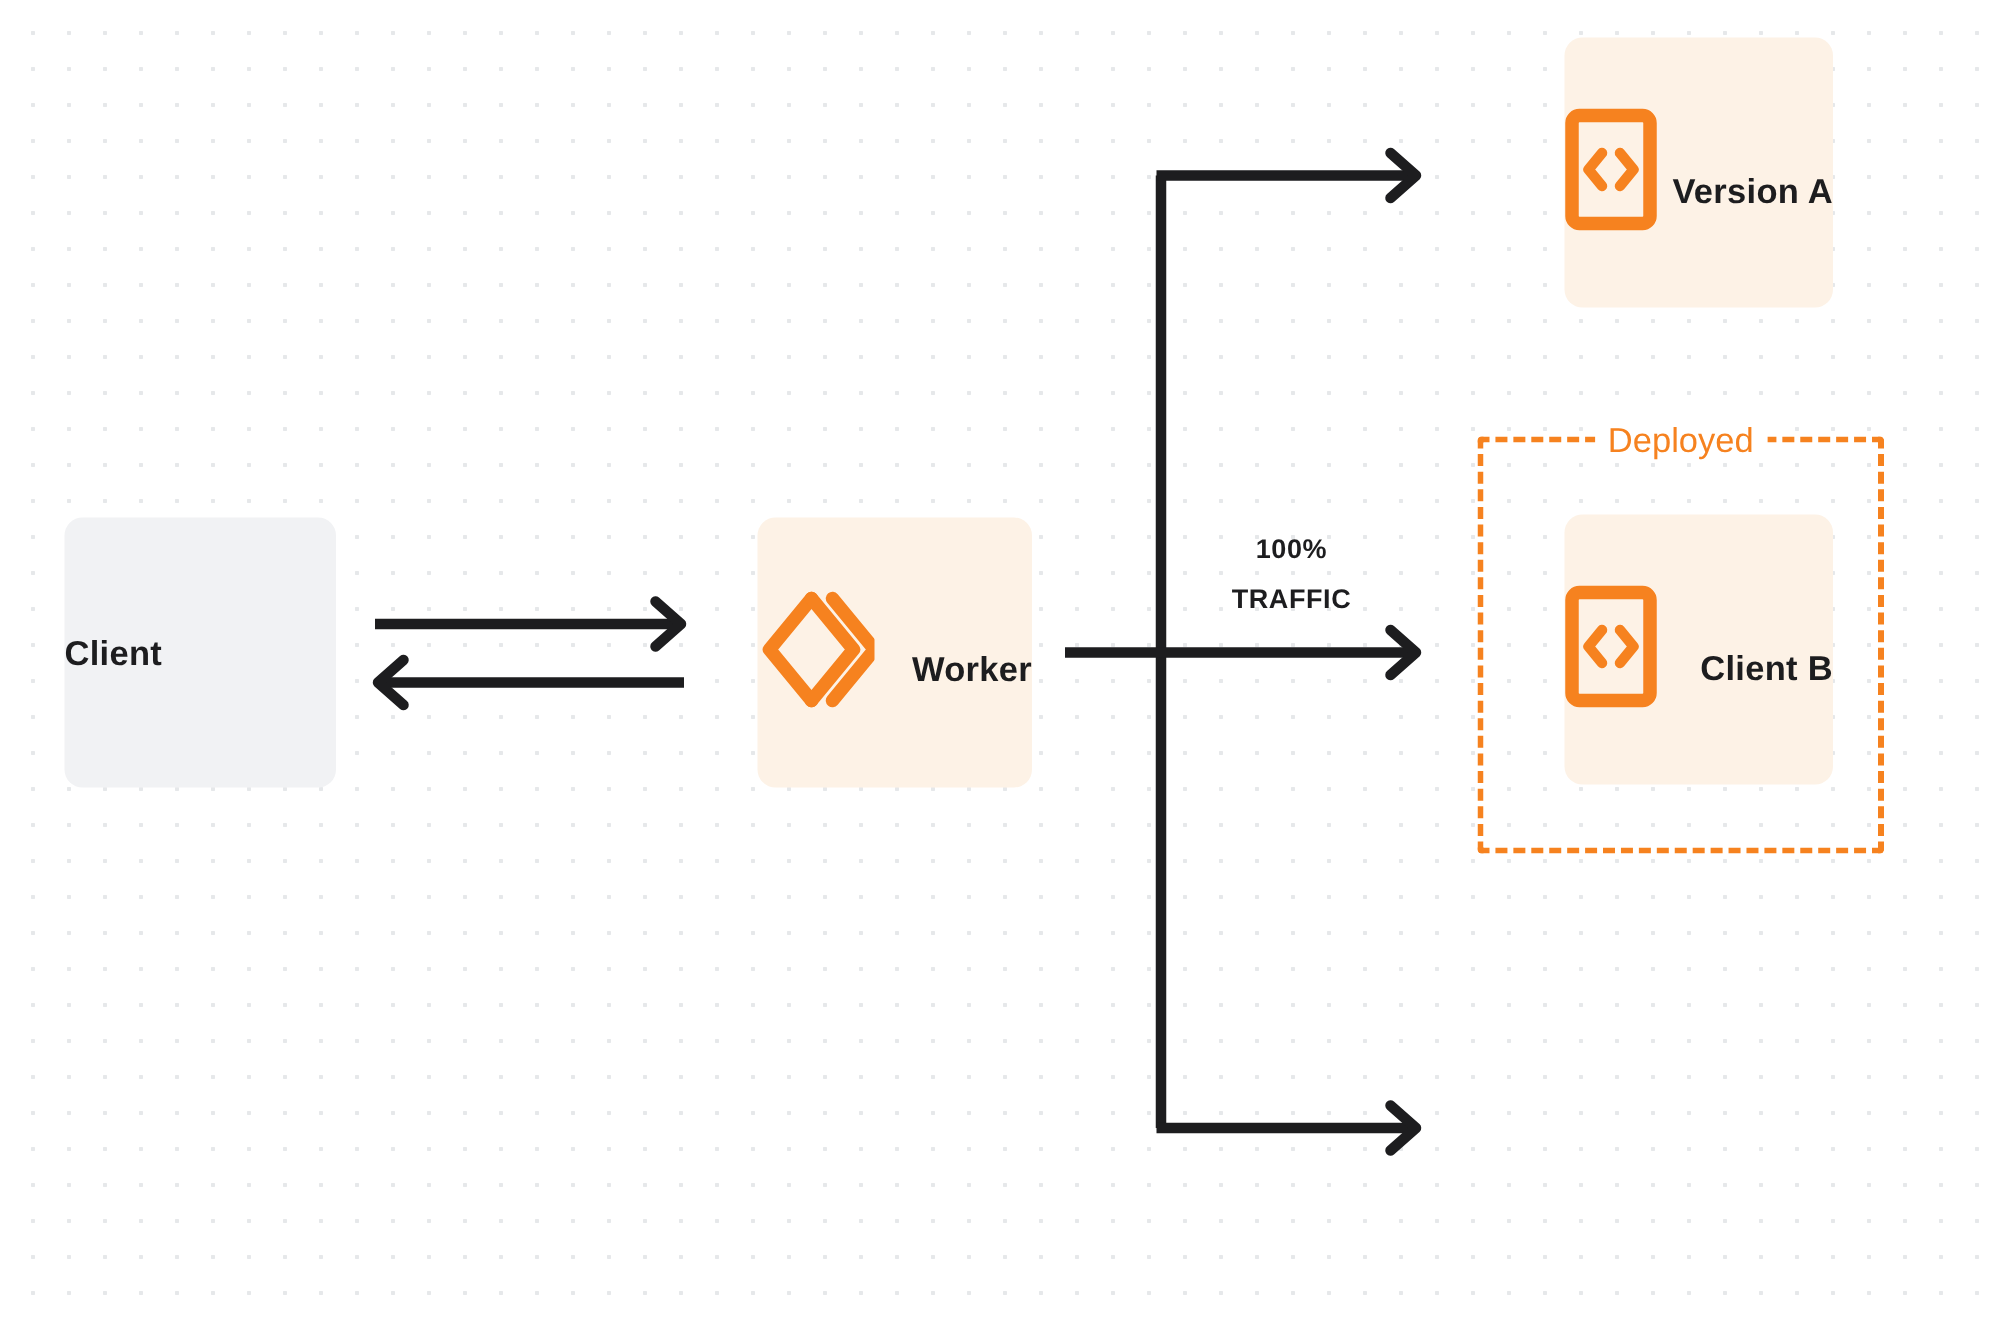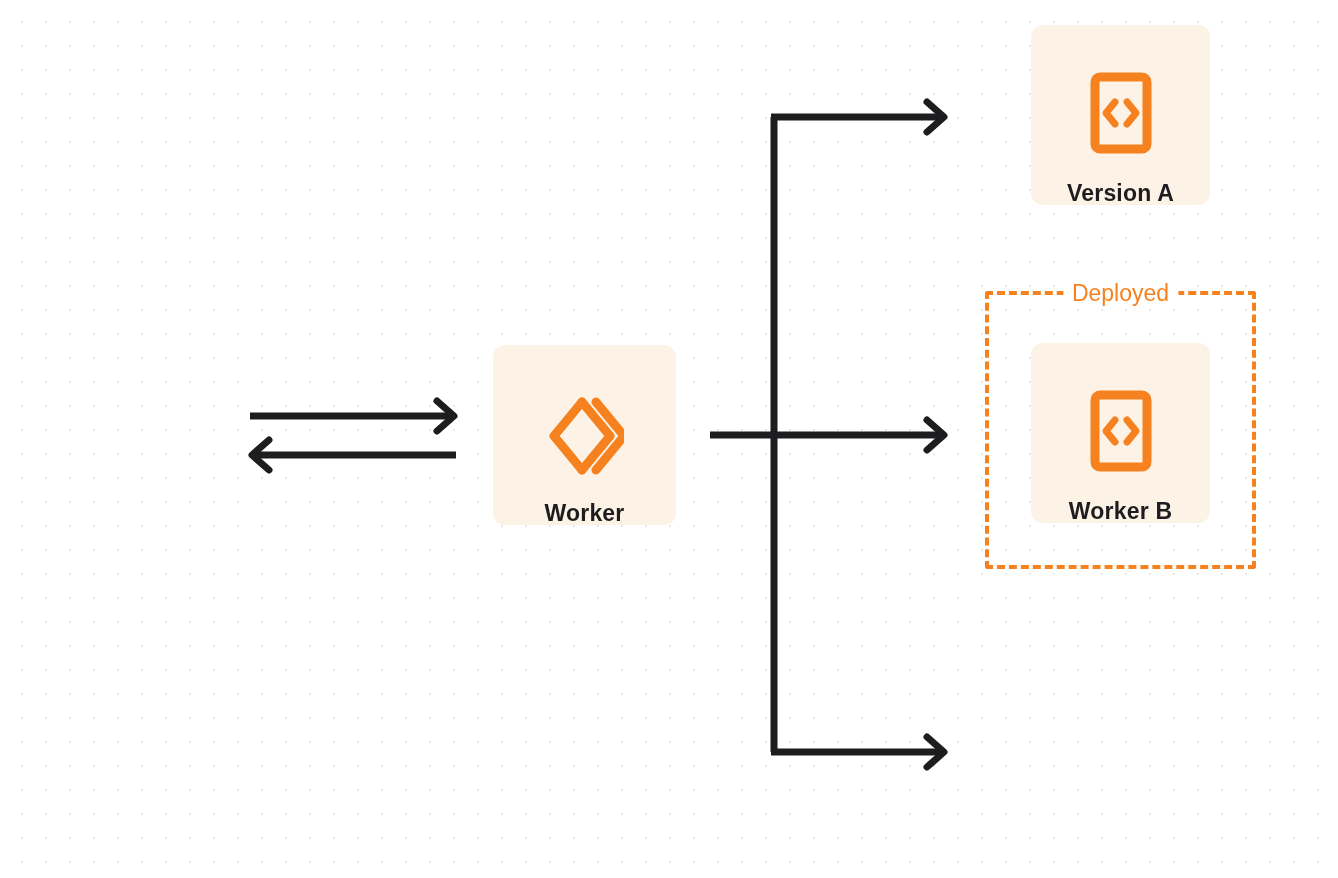--- a/index.html
+++ b/index.html
@@ -15,24 +15,25 @@
     background-color:#ffffff;
     background-image:radial-gradient(circle, #e6e8ea 1.4px, transparent 1.5px);
     background-size:24px 24px;
     background-position:10px 10px;
   }
 
   
   .node {
     position:absolute;
     display:flex;
-    flex-direction:column;
+    flex-direction:row;
     align-items:center;
-    justify-content:flex-end;
+    justify-content:space-between;
     border-radius:12px;
+    margin-left:12px;
   }
   .node-label {
     font-size:23px;
     font-weight:bold;
     color:#1d1d1f;
     letter-spacing:0.2px;
     line-height:1;
   }
 
   
@@ -101,20 +102,23 @@
     left:0; top:0;
     width:1338px; height:878px;
     pointer-events:none;
   }
 </style>
 </head>
 <body>
 
 <div id="canvas">
 
+  <div class="node" id="client-node">
+    <span class="node-label">Client</span>
+  </div>
 
   <div class="node" id="worker-node">
     <span>
       <svg width="78" height="80" viewBox="0 0 78 80" fill="none" xmlns="http://www.w3.org/2000/svg">
         <path d="M36 6 L8 40 L36 74" stroke="#f6821f" stroke-width="9" stroke-linecap="round" stroke-linejoin="round" fill="none"></path>
         <path d="M36 6 L64 40 L36 74" stroke="#f6821f" stroke-width="9" stroke-linecap="round" stroke-linejoin="round" fill="none"></path>
         <path d="M50 6 L78 40 L50 74" stroke="#f6821f" stroke-width="9" stroke-linecap="round" stroke-linejoin="round" fill="none"></path>
       </svg>
     </span>
     <span class="node-label">Worker</span>
@@ -136,21 +140,21 @@
   </div>
 
   <div class="node version-node" id="version-b-node">
     <span>
       <svg width="62" height="82" viewBox="0 0 62 82" fill="none" xmlns="http://www.w3.org/2000/svg">
         <rect x="5" y="5" width="52" height="72" rx="5" stroke="#f6821f" stroke-width="9" fill="none"></rect>
         <path d="M25 30 L16 41 L25 52" stroke="#f6821f" stroke-width="7" stroke-linecap="round" stroke-linejoin="round" fill="none"></path>
         <path d="M37 30 L46 41 L37 52" stroke="#f6821f" stroke-width="7" stroke-linecap="round" stroke-linejoin="round" fill="none"></path>
       </svg>
     </span>
-    <span class="node-label">Worker B</span>
+    <span class="node-label">Client B</span>
   </div>
 
 
   <svg class="edge-layer" viewBox="0 0 1338 878" xmlns="http://www.w3.org/2000/svg">
 
     <g stroke="#1d1d1f" stroke-width="7" fill="none" stroke-linecap="butt" stroke-linejoin="round">
 
       <g>
         <line x1="250" y1="416" x2="452" y2="416"></line>
         <path d="M437 401 L454 416 L437 431" stroke-linecap="round"></path>
@@ -176,14 +180,18 @@
       </g>
 
       <g>
         <line x1="771" y1="752" x2="941" y2="752"></line>
         <path d="M927 737 L944 752 L927 767" stroke-linecap="round"></path>
       </g>
 
     </g>
   </svg>
 
+  <div id="traffic-label">
+    <div>100%</div>
+    <div>TRAFFIC</div>
+  </div>
 
 </div>
 
 </body></html>

